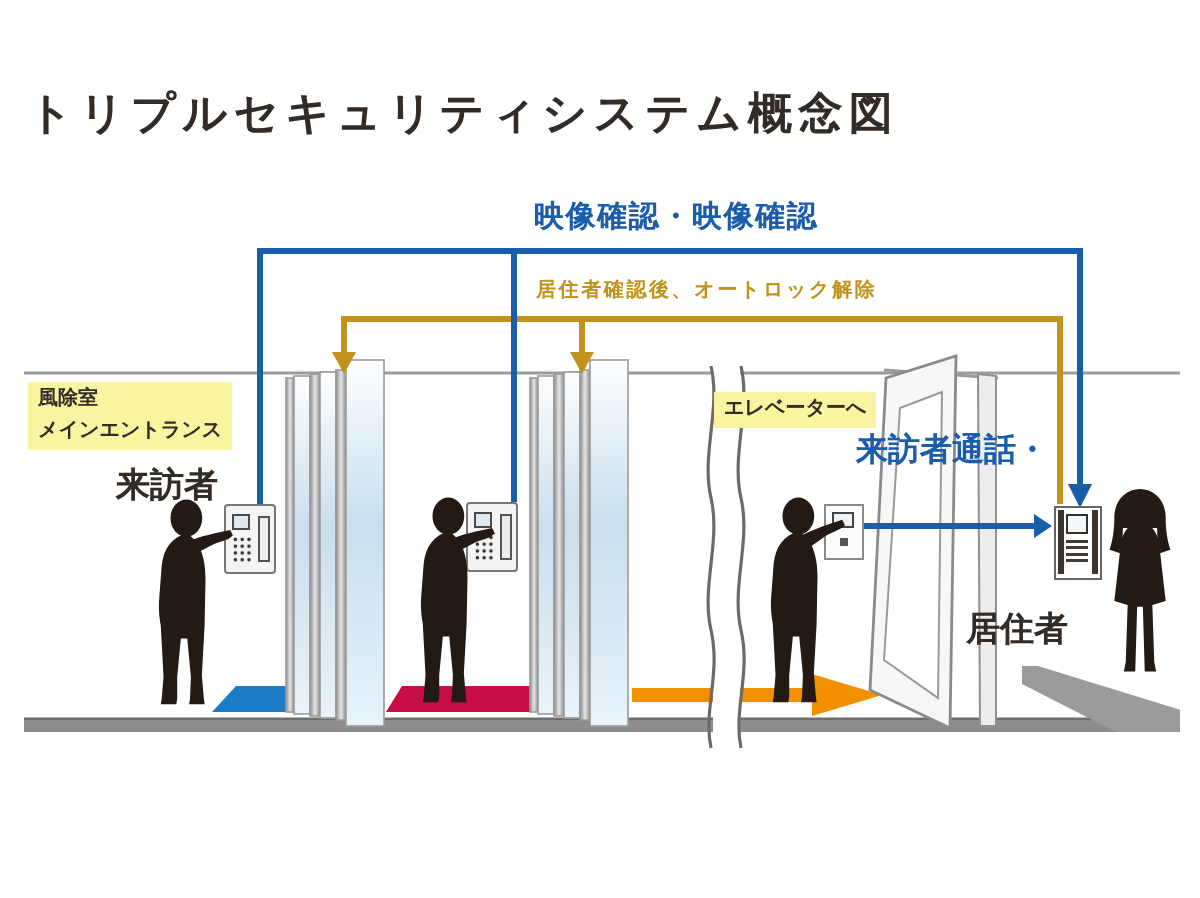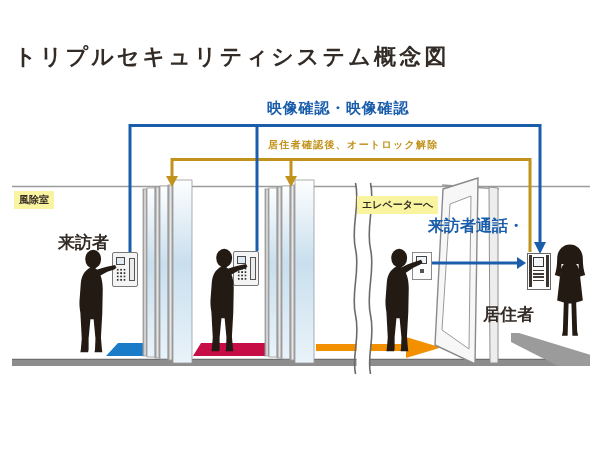--- a/index.html
+++ b/index.html
@@ -179,19 +179,20 @@
   <div id="title" class="abs">トリプルセキュリティシステム概念図</div>
 
   <div id="flow-top" class="abs flow-text">映像確認・映像確認</div>
   <div id="flow-gold" class="abs flow-text">居住者確認後、オートロック解除</div>
   <div id="flow-unit" class="abs flow-text">
     <div>来訪者通話・</div>
   </div>
 
   <div id="label-entrance" class="abs loc-label">
     <div>風除室</div>
+    <div>メインエントランス</div>
   </div>
   <div id="label-elevator" class="abs loc-label">エレベーターへ</div>
 
   <div id="label-visitor" class="abs person-label">来訪者</div>
   <div id="label-resident" class="abs person-label">居住者</div>
 
 </div>
 
 </body></html>

